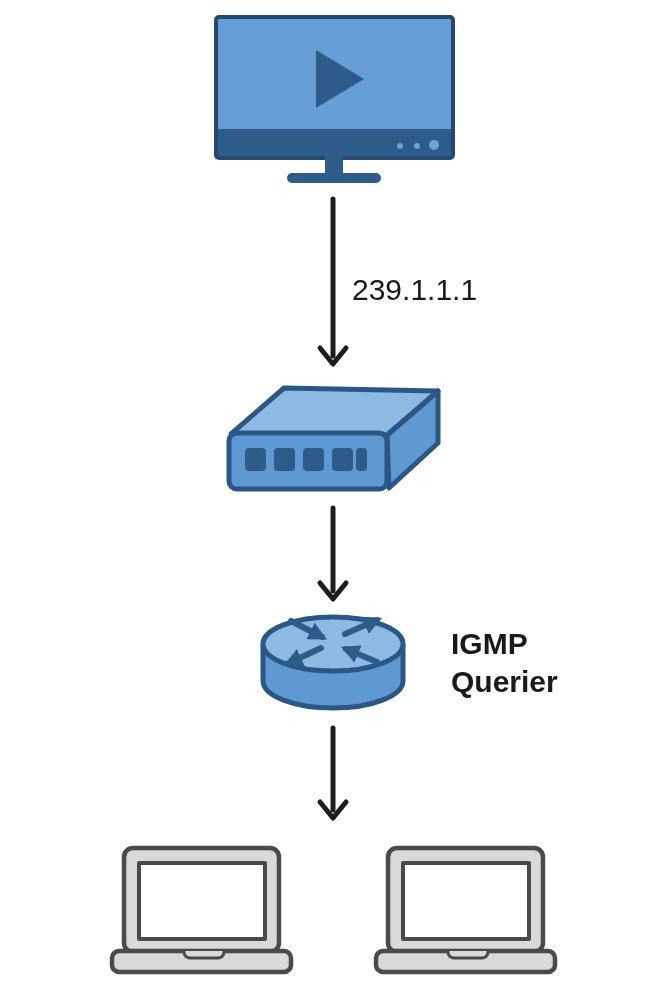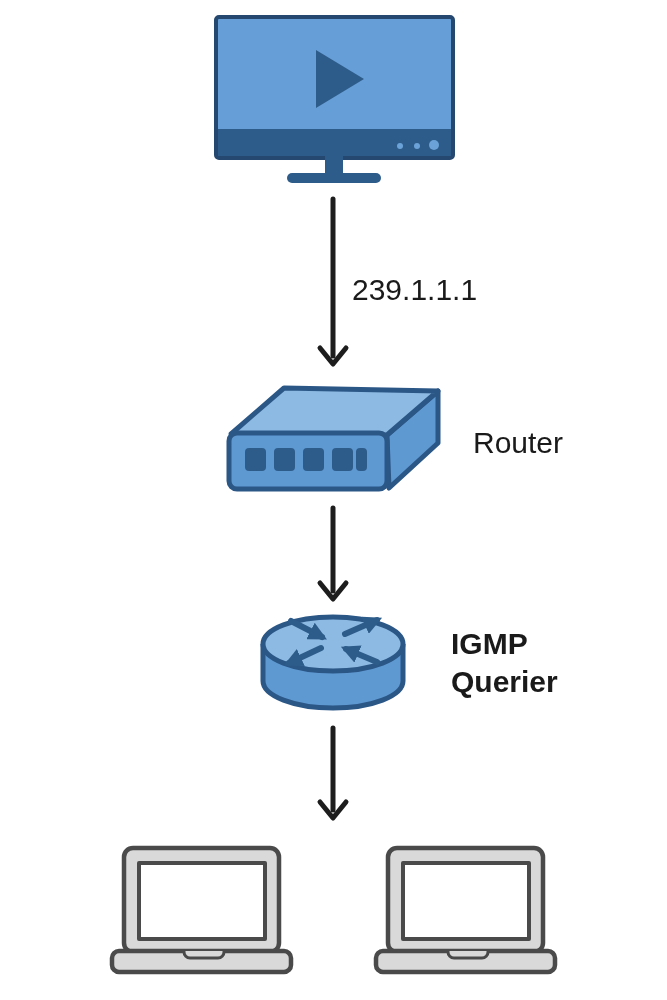--- a/index.html
+++ b/index.html
@@ -106,16 +106,15 @@
     <g transform="translate(264,0)" style="stroke:var(--laptop-outline,#4a4a4a);stroke-linejoin:round">
       <rect x="124" y="848" width="155" height="104" rx="9" style="fill:var(--laptop-fill,#d9d9d9);stroke-width:4.5"></rect>
       <rect x="139" y="863" width="126" height="76" style="fill:var(--laptop-screen,#ffffff);stroke-width:4"></rect>
       <rect x="112" y="951" width="179" height="21" rx="7" style="fill:var(--laptop-fill,#d9d9d9);stroke-width:4.5"></rect>
       <path d="M184,951 v1 a6,6 0 0 0 6,6 h28 a6,6 0 0 0 6,-6 v-1" style="fill:var(--laptop-fill,#d9d9d9);stroke-width:3"></path>
     </g>
   </svg>
 
   <div class="label addr">239.1.1.1</div>
 
-  <div class="label router">Router</div>
 
   <div class="label igmp">IGMP Querier</div>
 </div>
 
 </body></html>

